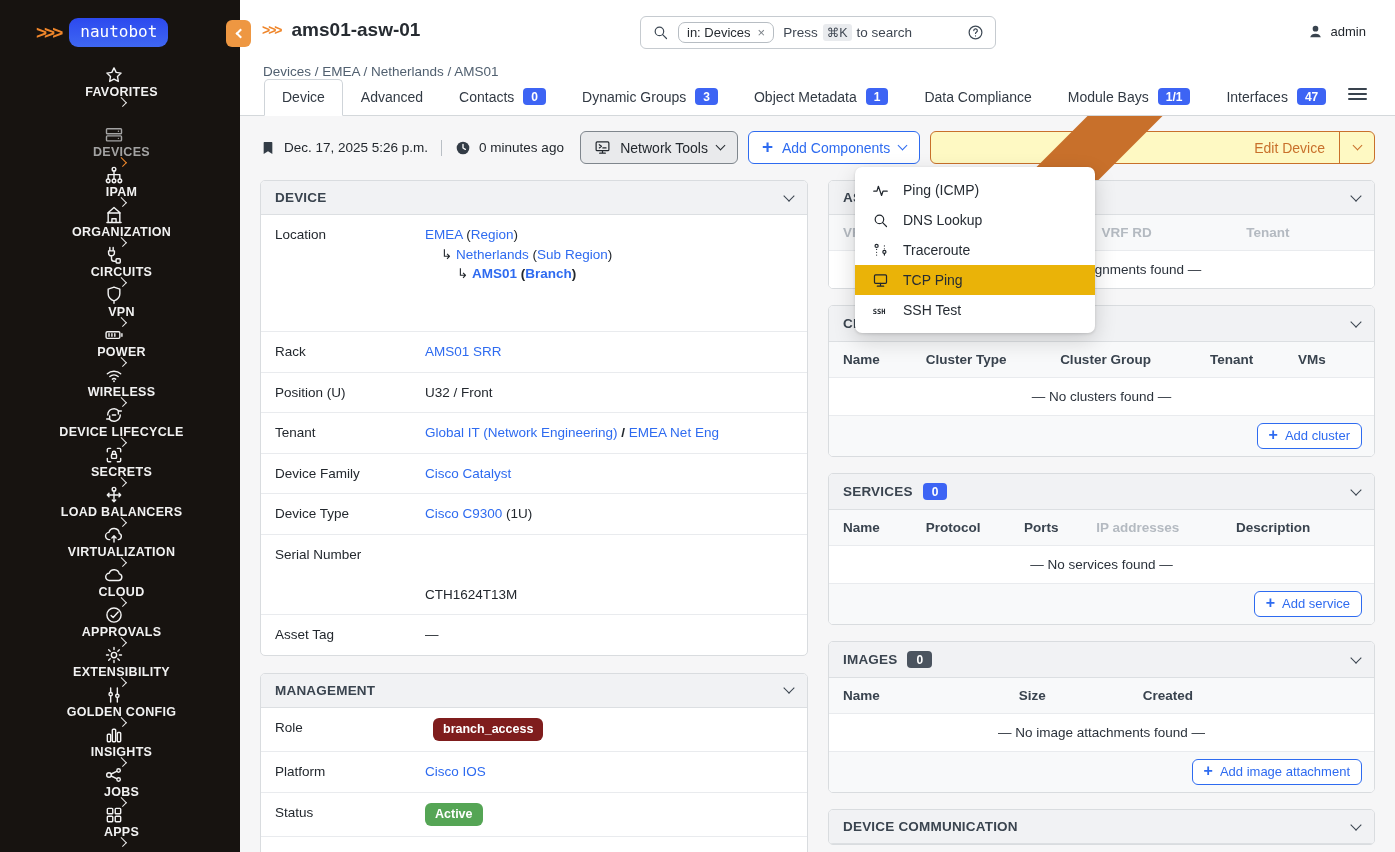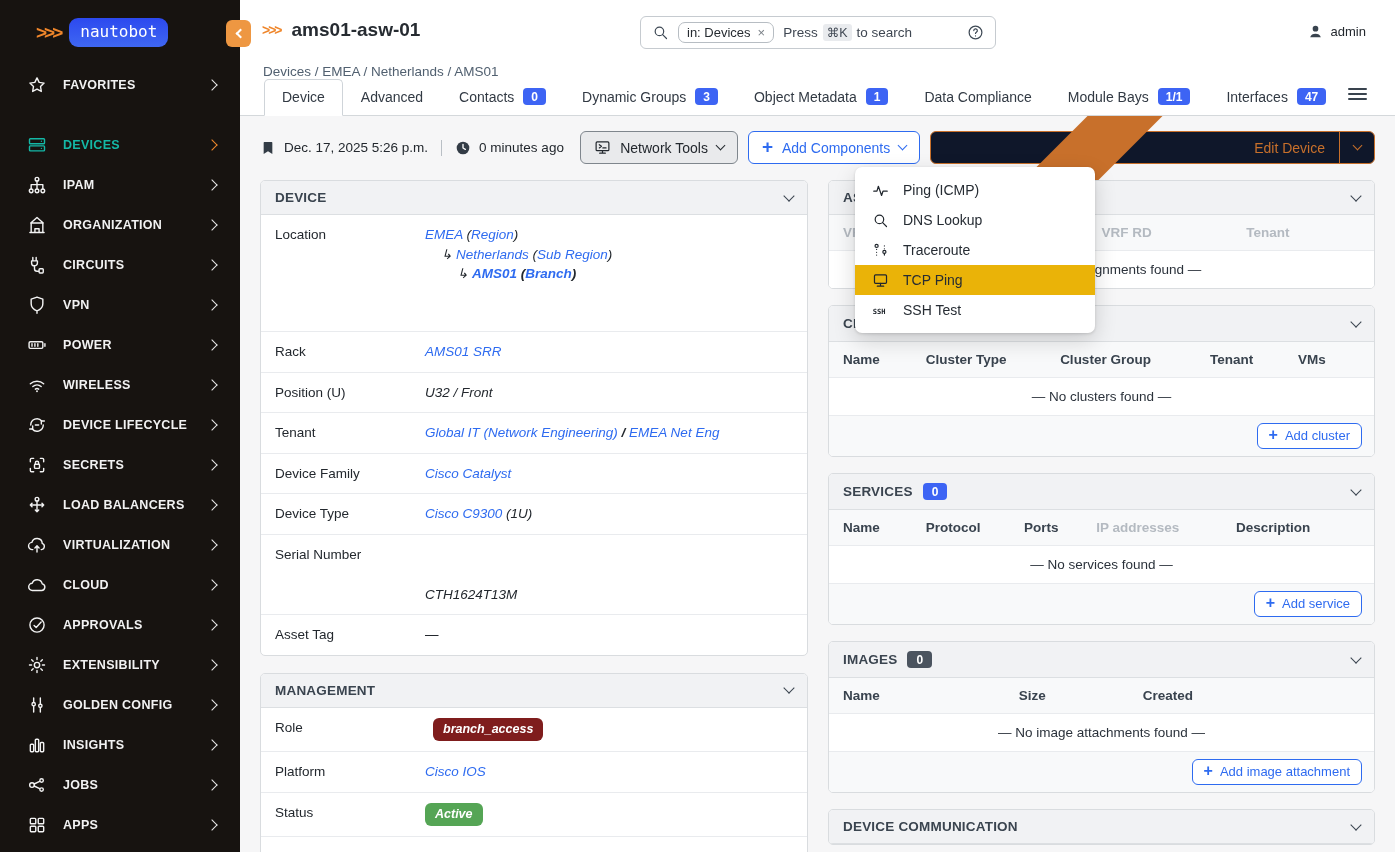--- a/index.html
+++ b/index.html
@@ -5,26 +5,26 @@
   * { box-sizing: border-box; }
   body { margin: 0; font-family: "Liberation Sans", sans-serif; background:#e8e8e8; }
   .app { position: relative; width: 1395px; height: 852px; background:#f6f6f7; overflow: hidden; }
 
   
   .sidebar { position:absolute; left:0; top:0; width:240px; height:100%; background:#171310; z-index:5; }
   .logo { display:flex; align-items:center; gap:9px; padding:18px 0 0 36px; cursor:pointer; }
   .logo-arrows { color:#ef862b; font-weight:800; font-size:19px; letter-spacing:-3px; }
   .logo-text { background:linear-gradient(180deg,#2c49ef,#3f67f2); color:#fff; font-family:"DejaVu Sans Mono", monospace; font-size:16px; padding:4px 11px 6px; border-radius:9px; }
   #sidebar-items { margin-top:18px; }
-  .sb-item { display:flex; align-items:center; height:40px; padding:0 24px 0 27px; color:#f2f2f2; cursor:pointer; }
+  .sb-item { display:flex; align-items:center; height:40px; padding:0 24px 0 27px; color:#f2f2f2; cursor:pointer;flex-direction:column; }
   .sb-item.gap { margin-top:20px; }
   .sb-item .icon { width:20px; height:20px; margin-right:16px; flex-shrink:0; }
   .sb-item .lbl { flex:1; font-size:12.5px; font-weight:700; letter-spacing:.3px; }
   .sb-item .chev { width:8px; height:8px; border-right:1.8px solid #e9e9e9; border-top:1.8px solid #e9e9e9; transform:rotate(45deg); }
-  .sb-item.active { color:#14b8a6; }
+  .sb-item.active { color:#a3a3a3; }
   .sb-item.active .chev { border-color:#f0892c; }
 
   .icon svg { width:100%; height:100%; fill:none; stroke:currentColor; stroke-width:1.7; stroke-linecap:round; stroke-linejoin:round; }
 
   
   .collapse-btn { position:absolute; left:226px; top:20px; width:25px; height:27px; background:#ee9742; border:none; border-radius:6px; z-index:30; cursor:pointer; display:flex; align-items:center; justify-content:center; padding:0; }
   .collapse-btn .chev { width:7px; height:7px; border-left:2px solid #fff; border-bottom:2px solid #fff; transform:rotate(45deg); margin-left:3px; }
 
   
   .main { position:absolute; left:240px; top:0; right:0; height:100%; }
@@ -57,40 +57,40 @@
   .toolbar { display:flex; align-items:center; height:33px; margin-bottom:16px; }
   .meta { display:flex; align-items:center; gap:8px; font-size:13.5px; color:#23282e; }
   .meta .icon { width:16px; height:16px; color:#333c46; }
   .meta .divider { width:1px; height:16px; background:#b9bfc5; margin:0 5px; }
   .actions { margin-left:auto; display:flex; gap:10px; }
   .btn { display:flex; align-items:center; gap:9px; height:33px; padding:0 13px; border-radius:6px; font-size:14px; cursor:pointer; background:#fff; }
   .btn .icon { width:17px; height:17px; }
   .btn-gray { background:#e9eaec; border:1px solid #7f868d; color:#23282e; }
   .btn-blue { border:1.6px solid #2e6bf0; color:#2e6bf0; }
   .btn-blue .plus { font-size:19px; font-weight:700; margin-top:-2px; }
-  .btn-split { display:flex; align-items:stretch; border:1.6px solid #c8702b; border-radius:6px; background:#0f172a; color:#c8702b; height:33px; }
+  .btn-split { display:flex; align-items:stretch; border:1.6px solid #c8702b; border-radius:6px; background:#fef9c3; color:#c8702b; height:33px; }
   .btn-split .main-part { display:flex; align-items:center; gap:9px; padding:0 14px; cursor:pointer; font-size:14px; }
   .btn-split .caret-part { border-left:1.6px solid #c8702b; width:35px; display:flex; align-items:center; justify-content:center; cursor:pointer; }
   .cdown { width:7px; height:7px; border-right:1.7px solid currentColor; border-bottom:1.7px solid currentColor; transform:rotate(45deg); margin-top:-4px; }
 
   .cols { display:flex; gap:20px; align-items:flex-start; }
   .left-col { width:548px; display:flex; flex-direction:column; gap:17px; }
   .right-col { flex:1; display:flex; flex-direction:column; gap:16px; }
 
   .panel { background:#fff; border:1px solid #d9dcdf; border-radius:5px; overflow:hidden; }
   .panel-h { display:flex; align-items:center; gap:10px; background:#f1f2f4; padding:9px 14px; border-bottom:1px solid #dcdfe2; }
   .panel-h .t { font-size:13.5px; font-weight:700; color:#3a444f; letter-spacing:.2px; }
   .panel-h .chev { margin-left:auto; width:8px; height:8px; border-right:1.9px solid #3a444f; border-bottom:1.9px solid #3a444f; transform:rotate(45deg); margin-top:-4px; cursor:pointer; }
   .badge-blue { background:#3d64f4; color:#fff; font-size:12px; font-weight:700; padding:1.5px 9px; border-radius:4px; }
   .badge-dark { background:#4b545f; color:#fff; font-size:12px; font-weight:700; padding:1.5px 9px; border-radius:4px; }
 
   .kv-row { display:flex; padding:10px 14px; font-size:13.5px; color:#23282e; line-height:1.45; }
   .kv-row + .kv-row { border-top:1px solid #e9ebee; }
   .kv-row .k { width:150px; flex-shrink:0; }
-  .kv-row .v { flex:1;font-style:italic; }
+  .kv-row .v { flex:1; }
   .kv-row.tall { min-height:116px; }
   .link { color:#2e6bf0; text-decoration:none; cursor:pointer; }
   .blink { font-weight:700; }
   .bold { font-weight:700; }
   .badge-val { display:inline-block; color:#fff; font-size:12.5px; font-weight:700; padding:2.5px 10px; border-radius:6px; }
 
   .tbl-head { display:flex; padding:10px 14px; background:#f8f9fa; border-bottom:1px solid #e9ebee; }
   .tbl-col { font-size:13.5px; font-weight:700; color:#39434e; padding-right:6px; }
   .tbl-col.muted { color:#b4bac1; }
   .tbl-empty { padding:11px; text-align:center; font-size:13.5px; color:#2b323b; background:#fff; }

